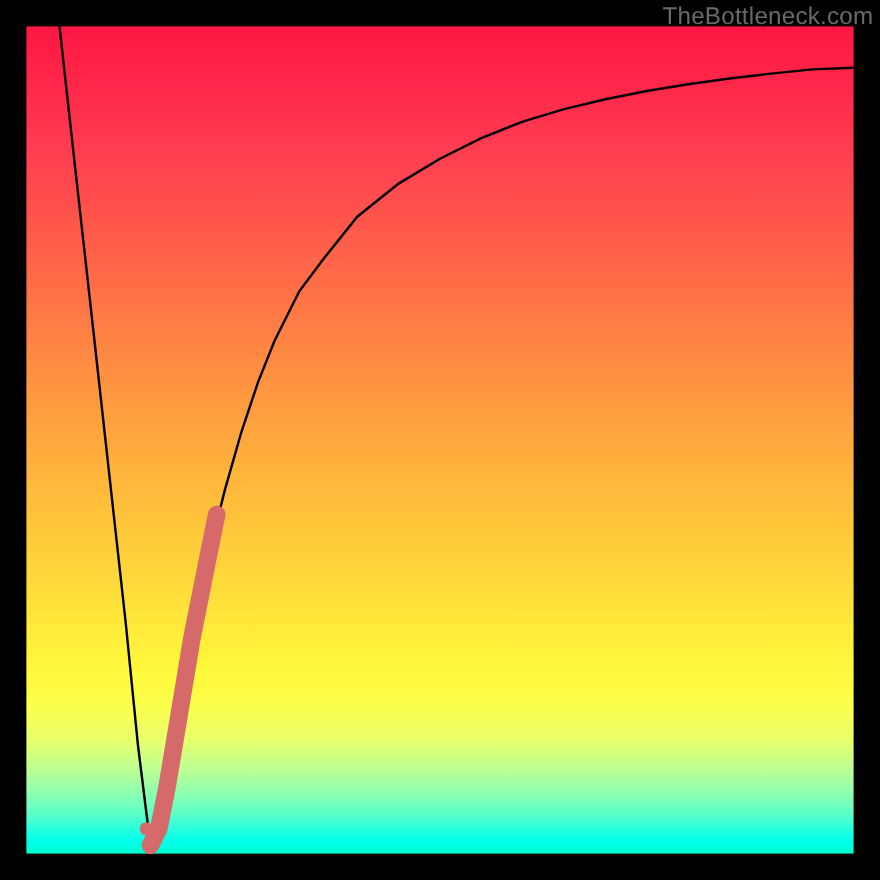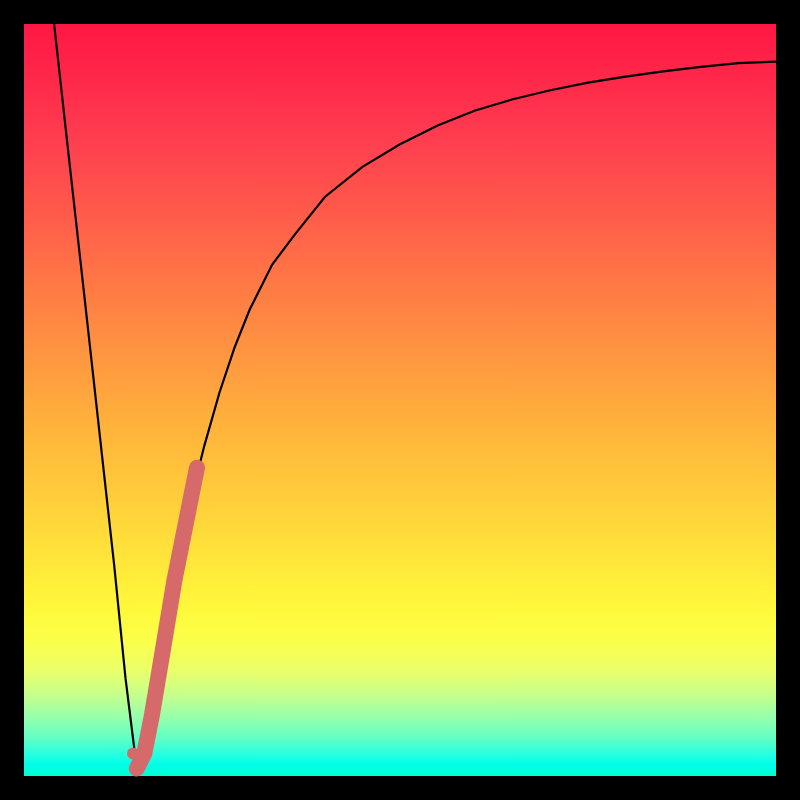--- a/index.html
+++ b/index.html
@@ -69,13 +69,14 @@
 
     <svg class="curve" viewBox="0 0 752 752">
       <path id="main-curve" fill="none" stroke="#000" stroke-width="2.2" d="M30.1 0.0 L45.1 135.4 L60.2 270.7 L75.2 406.1 L90.2 541.4 L101.5 654.2 L109.0 714.4 L112.8 744.5 L120.3 729.4 L127.8 691.8 L135.4 646.7 L150.4 556.5 L165.4 481.3 L180.5 421.1 L195.5 368.5 L210.6 323.4 L225.6 285.8 L248.2 240.6 L270.7 210.6 L300.8 173.0 L338.4 142.9 L376.0 120.3 L413.6 101.5 L451.2 86.5 L488.8 75.2 L526.4 66.2 L564.0 58.7 L601.6 52.6 L639.2 47.4 L676.8 42.9 L714.4 39.1 L752.0 37.6 "></path>
       <path id="highlight-curve" fill="none" stroke="#d66a6a" stroke-width="16" stroke-linecap="round" stroke-linejoin="round" d="M112.8 744.5 L120.3 729.4 L127.8 691.8 L135.4 646.7 L142.9 601.6 L150.4 556.5 L157.9 518.9 L165.4 481.3 L173.0 443.7 "></path>
 
       <circle id="dot1" r="6" fill="#d66a6a" cx="109.03999999999999" cy="729.44"></circle>
       <circle id="dot2" r="6" fill="#d66a6a" cx="112.8" cy="744.48"></circle>
     </svg>
 
   </div>
+  <div class="watermark">TheBottleneck.com</div>
 </div>
 
 </body></html>

